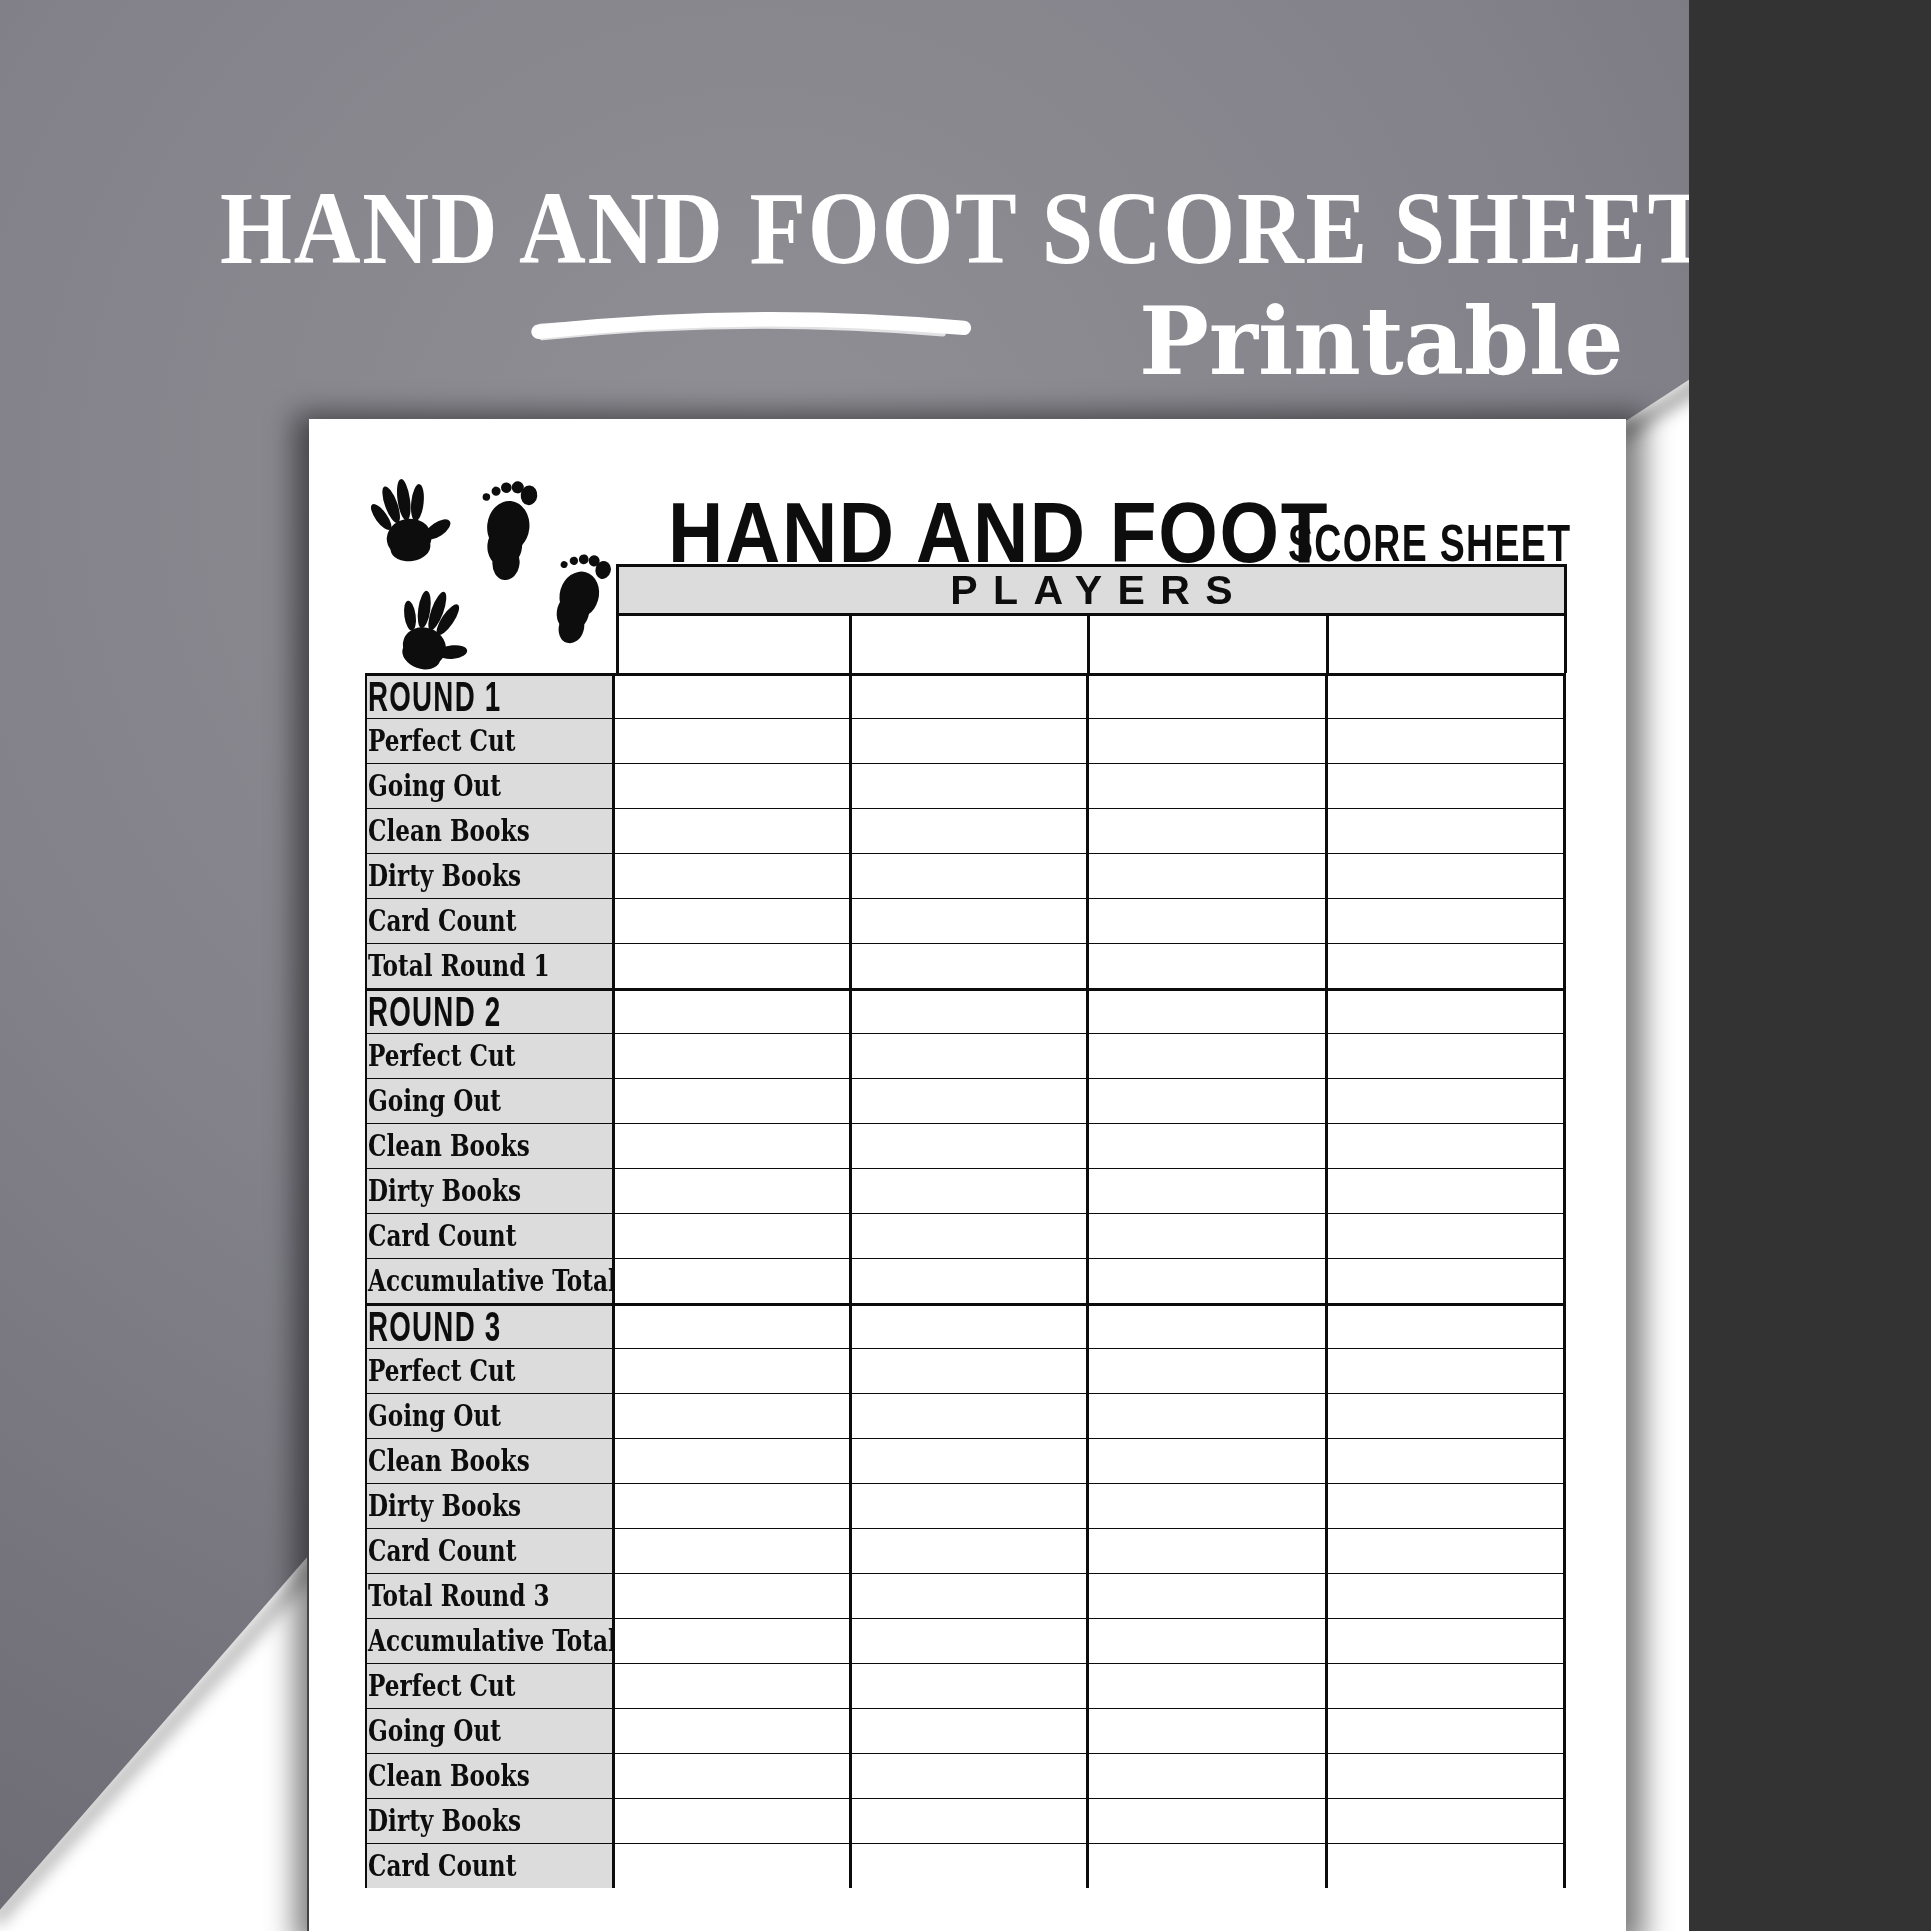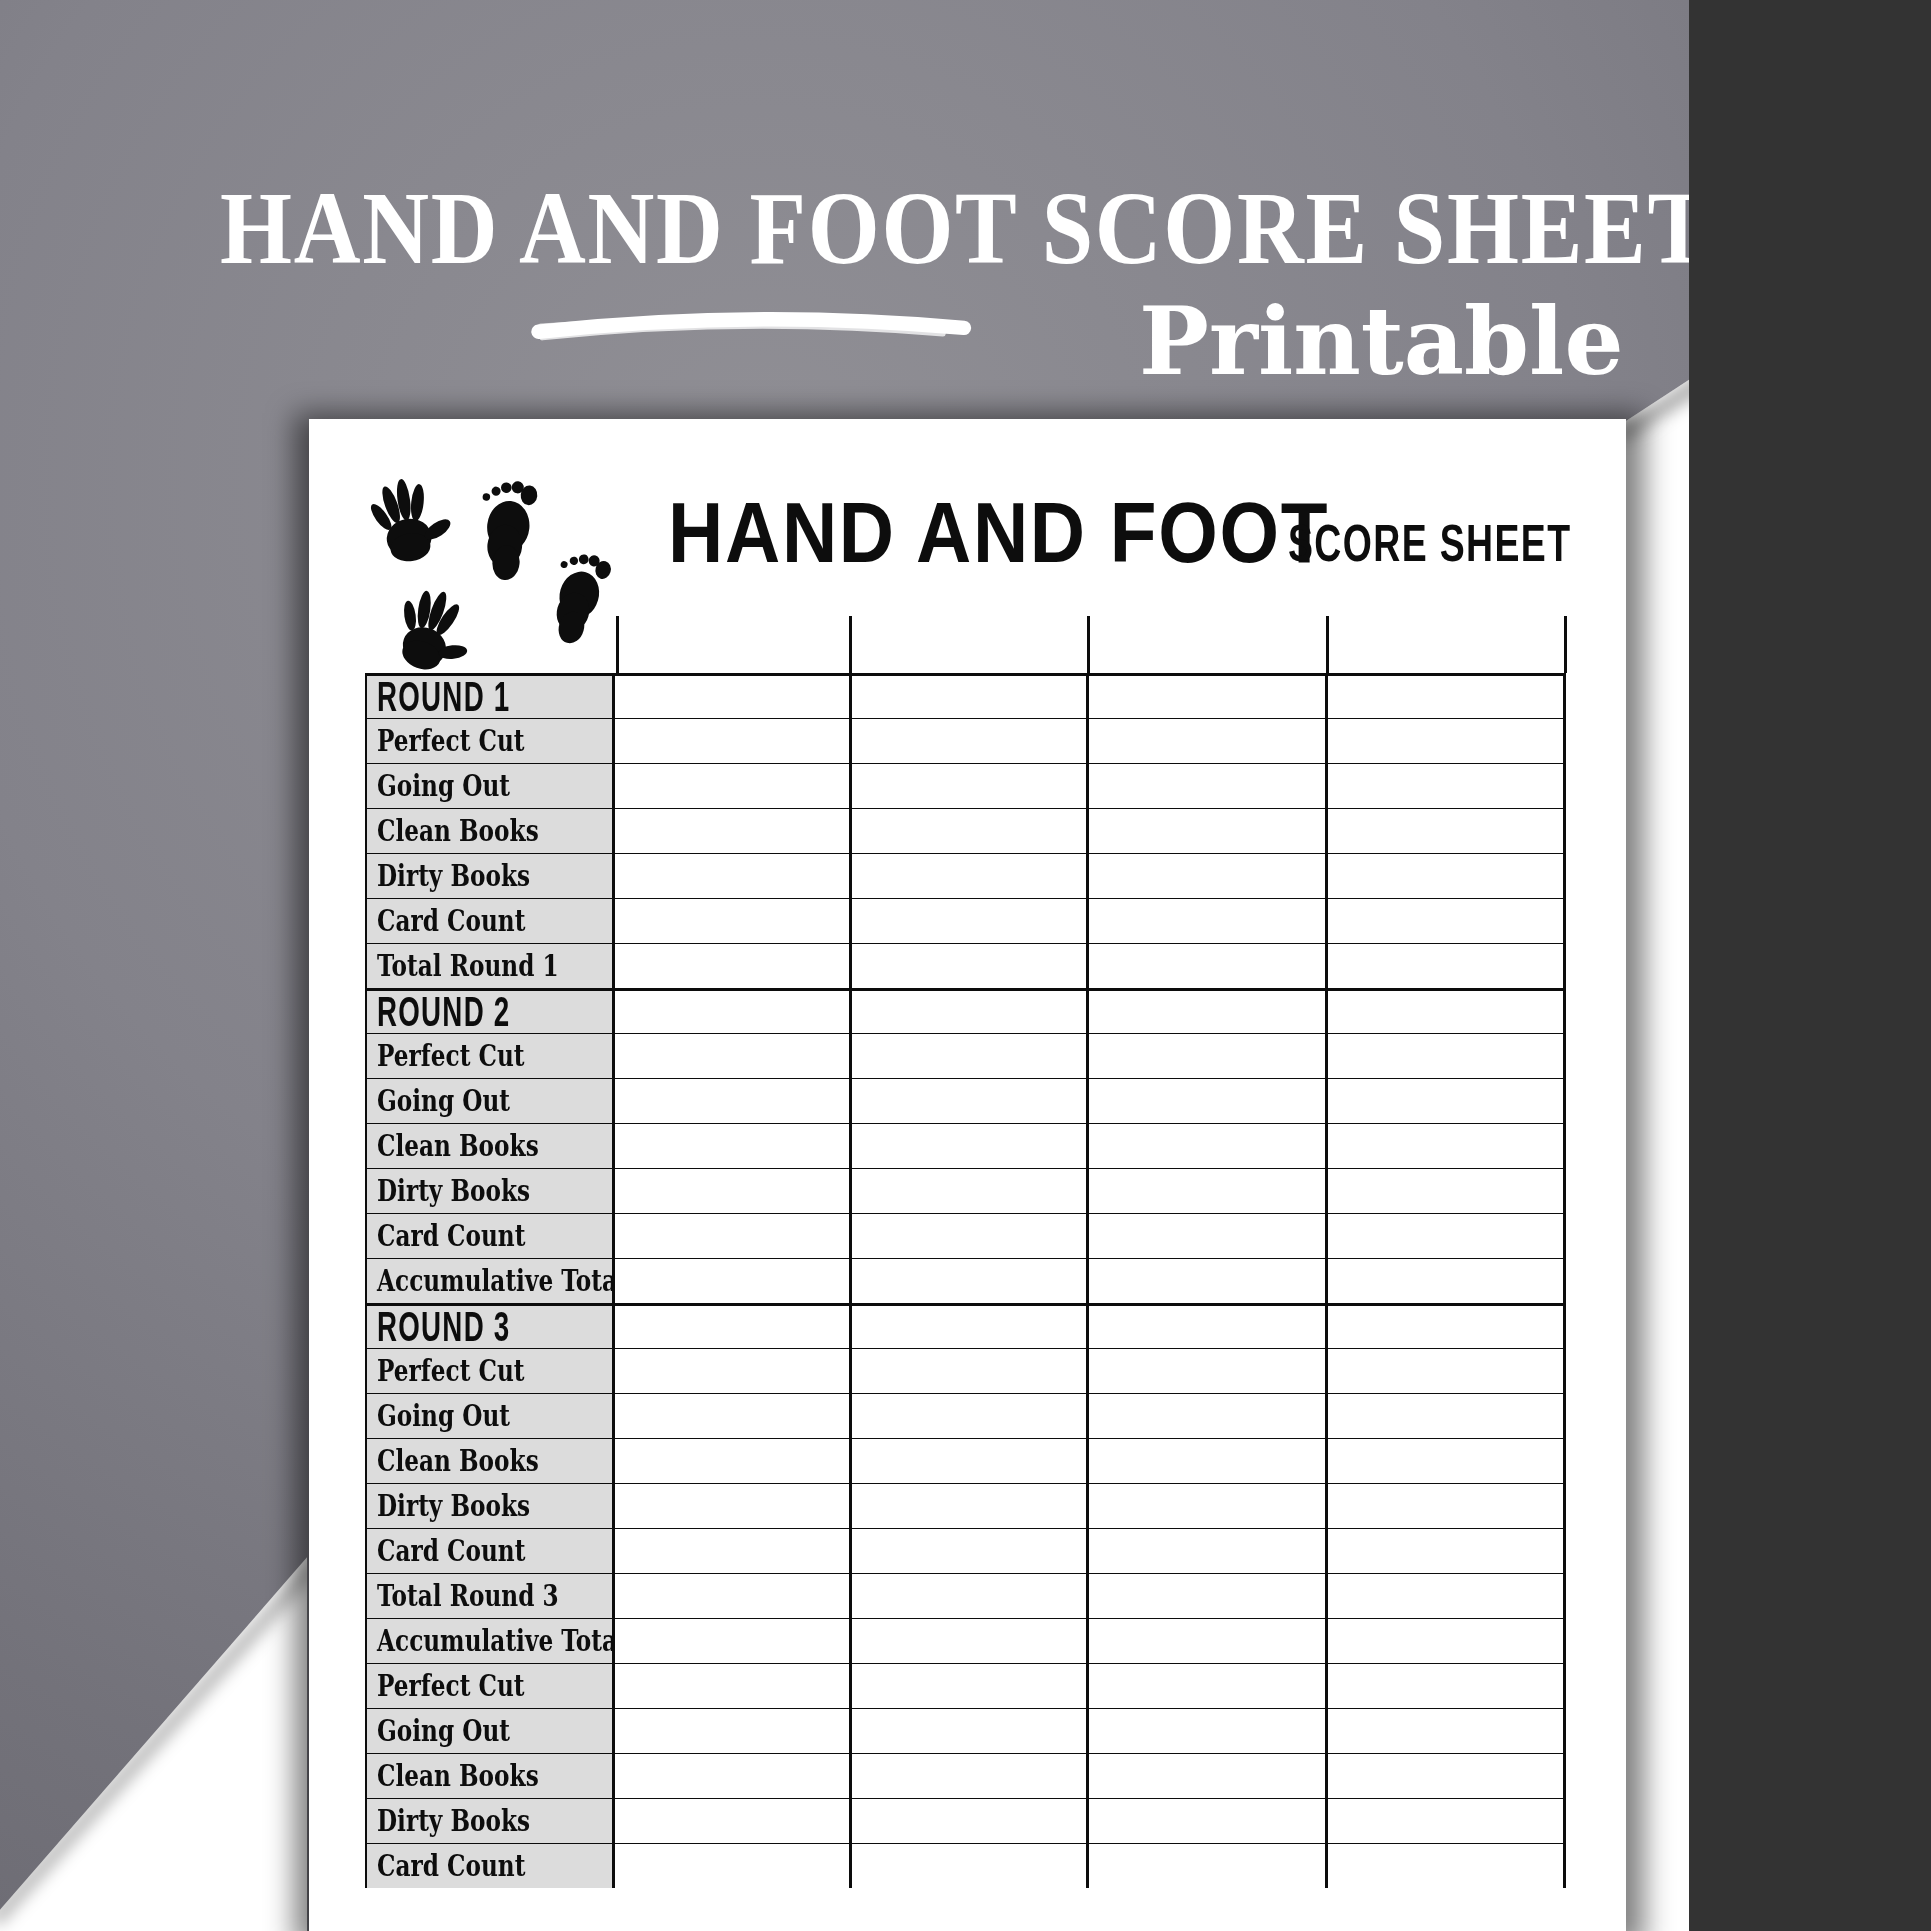--- a/index.html
+++ b/index.html
@@ -45,21 +45,21 @@
     position:absolute;left:307px;top:197px;width:951px;height:57px;box-sizing:border-box;
     display:flex;border-left:3.9px solid #0c0c0c;
   }
   .ncell{background:#fff;border-right:3.9px solid #0c0c0c;box-sizing:border-box;height:100%;}
   .grid{position:absolute;left:56px;top:254px;width:1201px;}
   .row{display:flex;height:45px;box-sizing:border-box;border-top:1.9px solid #0c0c0c;}
   .row.hdr{border-top-width:3.9px;}
   .lblcell{
     width:250px;box-sizing:border-box;background:#dcdcdc;
     border-left:2.9px solid #0c0c0c;border-right:3.9px solid #0c0c0c;
-    display:flex;align-items:center;padding-left:10px;overflow:hidden;
+    display:flex;align-items:center;padding-left:1px;overflow:hidden;
   }
   .cell{background:#fff;border-right:3.9px solid #0c0c0c;box-sizing:border-box;}
   .rh{
     display:inline-block;font-weight:800;font-size:42px;letter-spacing:1.9px;line-height:1;
     color:#0d0d0d;transform:scale(0.66,1);transform-origin:left center;white-space:nowrap;
   }
   .bl{
     display:inline-block;font-family:"DejaVu Serif", serif;font-weight:700;font-size:29px;line-height:1;
     color:#0d0d0d;transform:scale(0.8,1);transform-origin:left center;white-space:nowrap;
   }
@@ -129,20 +129,23 @@
       </defs>
       <use href="#hand" transform="translate(14,10) rotate(-8 50 80) scale(0.8)"></use>
       <use href="#foot" transform="translate(116,16) rotate(6 45 65) scale(0.78)"></use>
       <use href="#foot" transform="translate(188,92) rotate(16 45 65) scale(0.72)"></use>
       <use href="#hand" transform="translate(22,128) rotate(20 50 80) scale(0.78)"></use>
     </svg>
 
     <span class="sheet-title">HAND AND FOOT</span>
     <span class="sheet-sub">SCORE SHEET</span>
 
+    <div class="players-bar">
+      <span>PLAYERS</span>
+    </div>
 
     <div class="name-row" id="nameRow">
         <div class="ncell" style="width: 233px;"></div>
         <div class="ncell" style="width: 238px;"></div>
         <div class="ncell" style="width: 239px;"></div>
         <div class="ncell" style="width: 238px;"></div>
       </div>
 
     <div class="grid" id="grid">
         <div class="row hdr">

